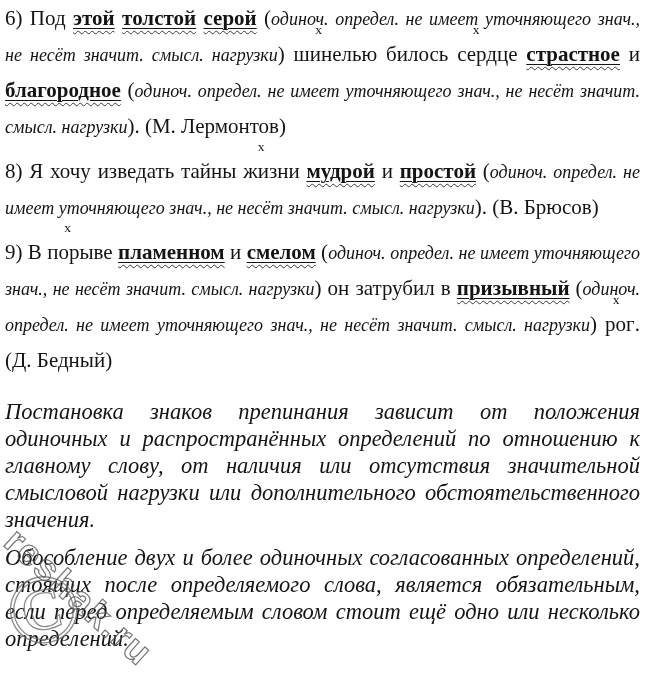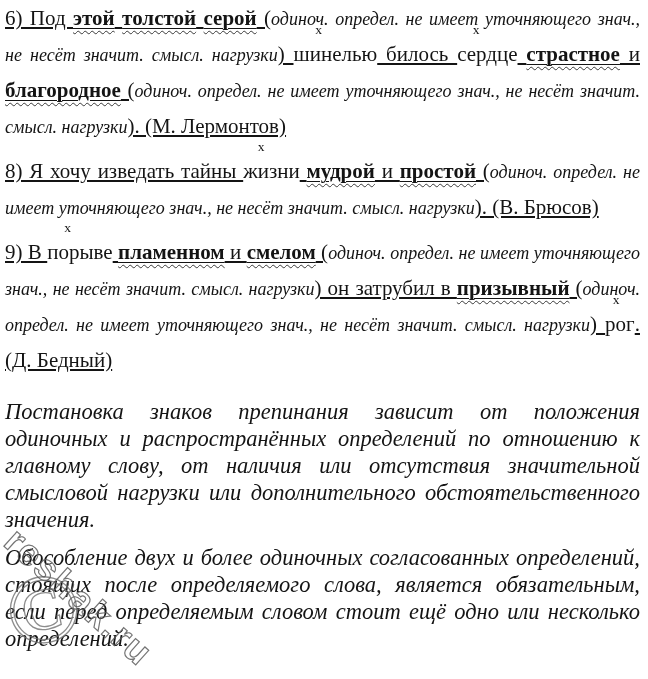--- a/index.html
+++ b/index.html
@@ -13,21 +13,21 @@
   }
   .page { padding: 1px 8px 0 5px; }
 
   
   .entry {
     font-size: 21px;
     line-height: 35px;
     text-align: justify;
     margin: 0 0 9px 0;
   }
-  .seg-n { font-style: normal; text-decoration: underline; }
+  .seg-n { font-style: normal; }
   .seg-i { font-style: italic; font-size: 18px; }
 
   
   .seg-w {
     text-decoration-line: underline;
     text-decoration-style: wavy;
     text-decoration-color: #3a3a3a;
     text-decoration-thickness: 1px;
     text-underline-offset: 5px;
   }

